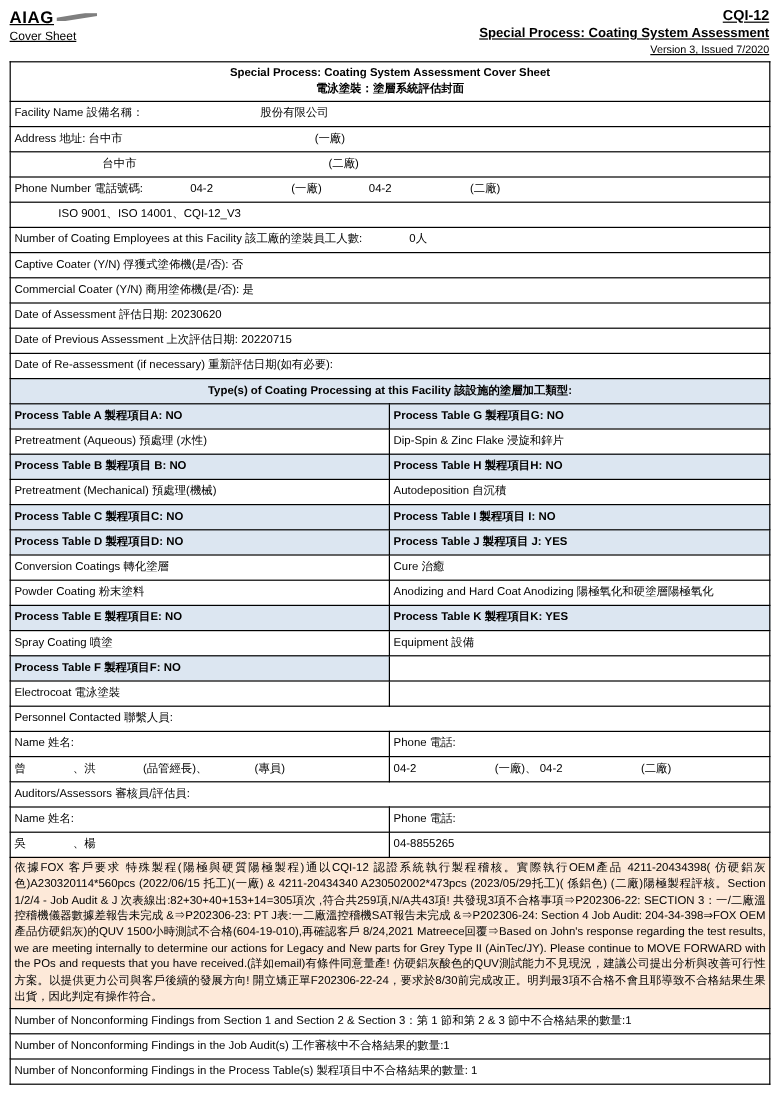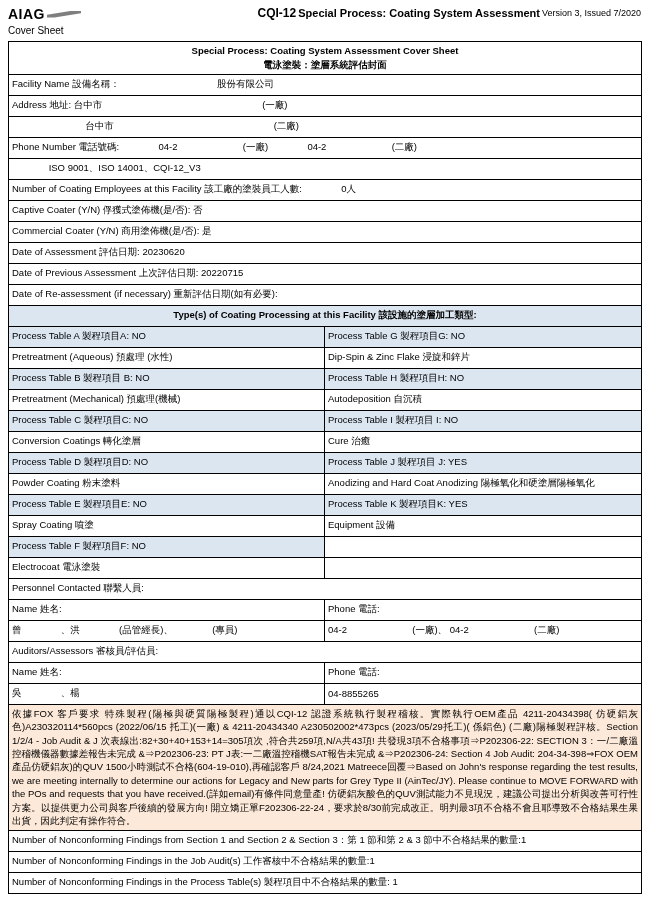--- a/index.html
+++ b/index.html
@@ -1,37 +1,37 @@
 <!DOCTYPE html>
 <html><head>
 <meta charset="utf-8">
 <style>
   html,body{margin:0;padding:0;background:#ffffff;}
   body{width:649px;height:915px;font-family:"Liberation Sans",sans-serif;color:#000;}
   .page{width:649px;height:915px;position:relative;box-sizing:border-box;padding:6px 8px 0 8px;}
 
   
-  .hdr{display:flex;justify-content:space-between;align-items:flex-start;}
+  .hdr{display:flex;justify-content:space-between;align-items:flex-start;text-decoration:underline;}
   .hdr-left{display:flex;flex-direction:column;gap:3px;}
   .logo-row{display:flex;align-items:center;gap:2px;}
   .logo-text{font-size:14px;font-weight:bold;letter-spacing:0.5px;font-family:"Liberation Sans",sans-serif;}
   .logo-swoosh{width:34px;height:11px;position:relative;overflow:hidden;}
   .logo-swoosh:before{content:"";position:absolute;left:0;top:2px;width:34px;height:7px;background:#7f7f7f;
      clip-path:polygon(0 60%,78% 0,100% 0,100% 40%,22% 100%,0 100%);}
   .cover-sheet{font-size:10px;}
-  .hdr-right{text-align:right;display:flex;flex-direction:row;gap:2px;align-items:center;}
+  .hdr-right{text-align:right;display:flex;flex-direction:column;gap:2px;}
   .hdr-r1{font-size:12px;font-weight:bold;}
   .hdr-r2{font-size:11px;font-weight:bold;}
   .hdr-r3{font-size:9px;}
 
   
   table.main{border-collapse:collapse;width:633px;margin-top:5px;table-layout:fixed;}
   table.main td{border:1px solid #000;padding:2px 3px;font-size:9.5px;vertical-align:middle;height:16px;}
   .title-cell{text-align:center;font-weight:bold;font-size:12px;line-height:1.45;padding:4px 0;}
-  .shade{background:#dce6f1;font-weight:normal;}
+  .shade{background:#dce6f1;font-weight:bold;}
   .shade-center{background:#dce6f1;font-weight:bold;text-align:center;}
   .lbl{font-size:9.5px;}
   .pad-l{padding-left:4px;}
   .notes{background:#fde9d9;font-size:8.6px;line-height:1.42;text-align:justify;padding:4px 5px;}
   .nc-row{font-size:9.5px;padding-top:5px;padding-bottom:5px;margin-top:28px;}
   .spacer-sm{display:inline-block;width:34px;}
   .spacer-md{display:inline-block;width:60px;}
   .spacer-lg{display:inline-block;width:92px;}
 </style>
 </head>
@@ -159,26 +159,26 @@
     </tr>
     <tr>
       <td>Pretreatment (Mechanical) 預處理(機械)</td>
       <td>Autodeposition 自沉積</td>
     </tr>
     <tr>
       <td class="shade">Process Table C 製程項目C: NO</td>
       <td class="shade">Process Table I 製程項目 I:  NO</td>
     </tr>
     <tr>
+      <td class="shade">Process Table D 製程項目D: NO</td>
+      <td class="shade">Process Table J 製程項目 J: YES</td>
+    </tr>
+    <tr>
       <td>Conversion Coatings 轉化塗層</td>
       <td>Cure 治癒</td>
-    </tr>
-    <tr>
-      <td class="shade">Process Table D 製程項目D: NO</td>
-      <td class="shade">Process Table J 製程項目 J: YES</td>
     </tr>
     <tr>
       <td>Powder Coating 粉末塗料</td>
       <td>Anodizing and Hard Coat Anodizing 陽極氧化和硬塗層陽極氧化</td>
     </tr>
     <tr>
       <td class="shade">Process Table E 製程項目E: NO</td>
       <td class="shade">Process Table K 製程項目K: YES</td>
     </tr>
     <tr>

